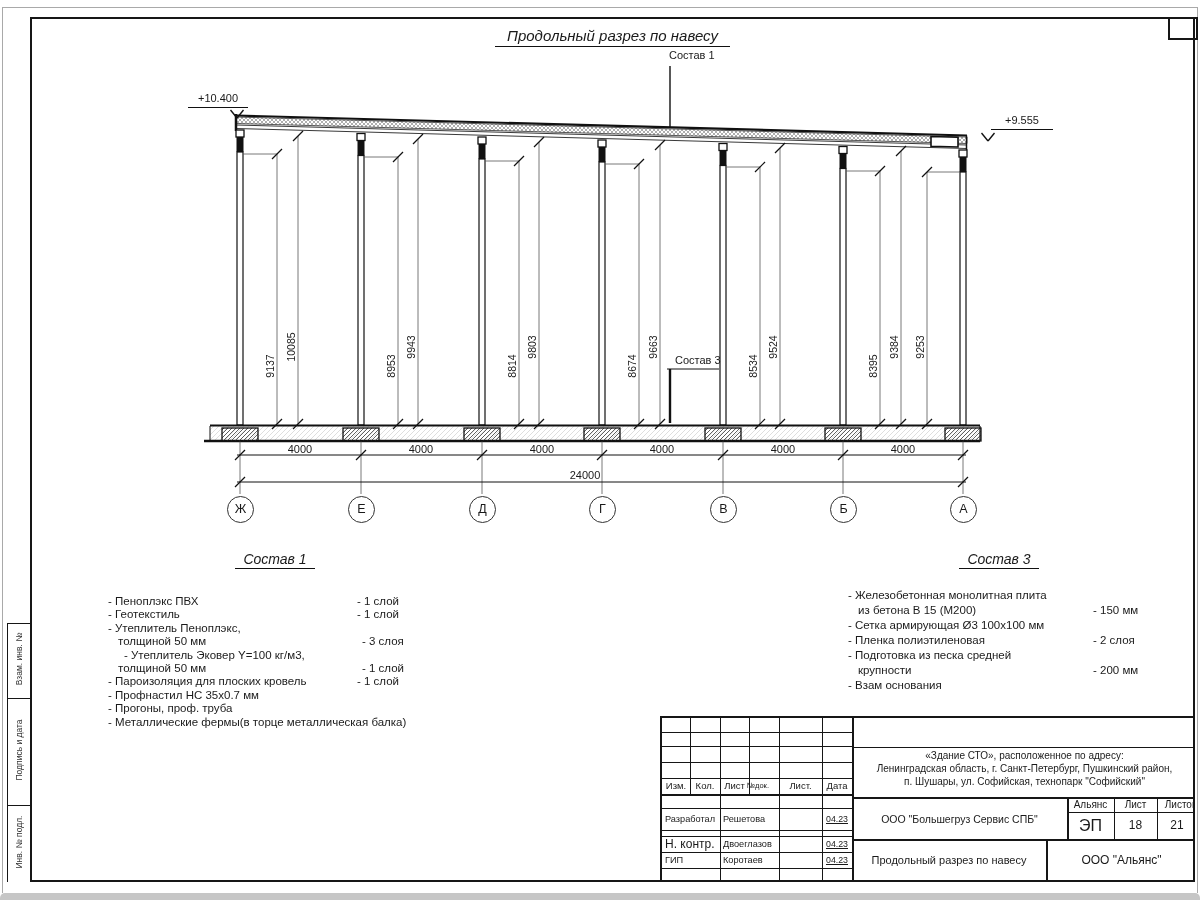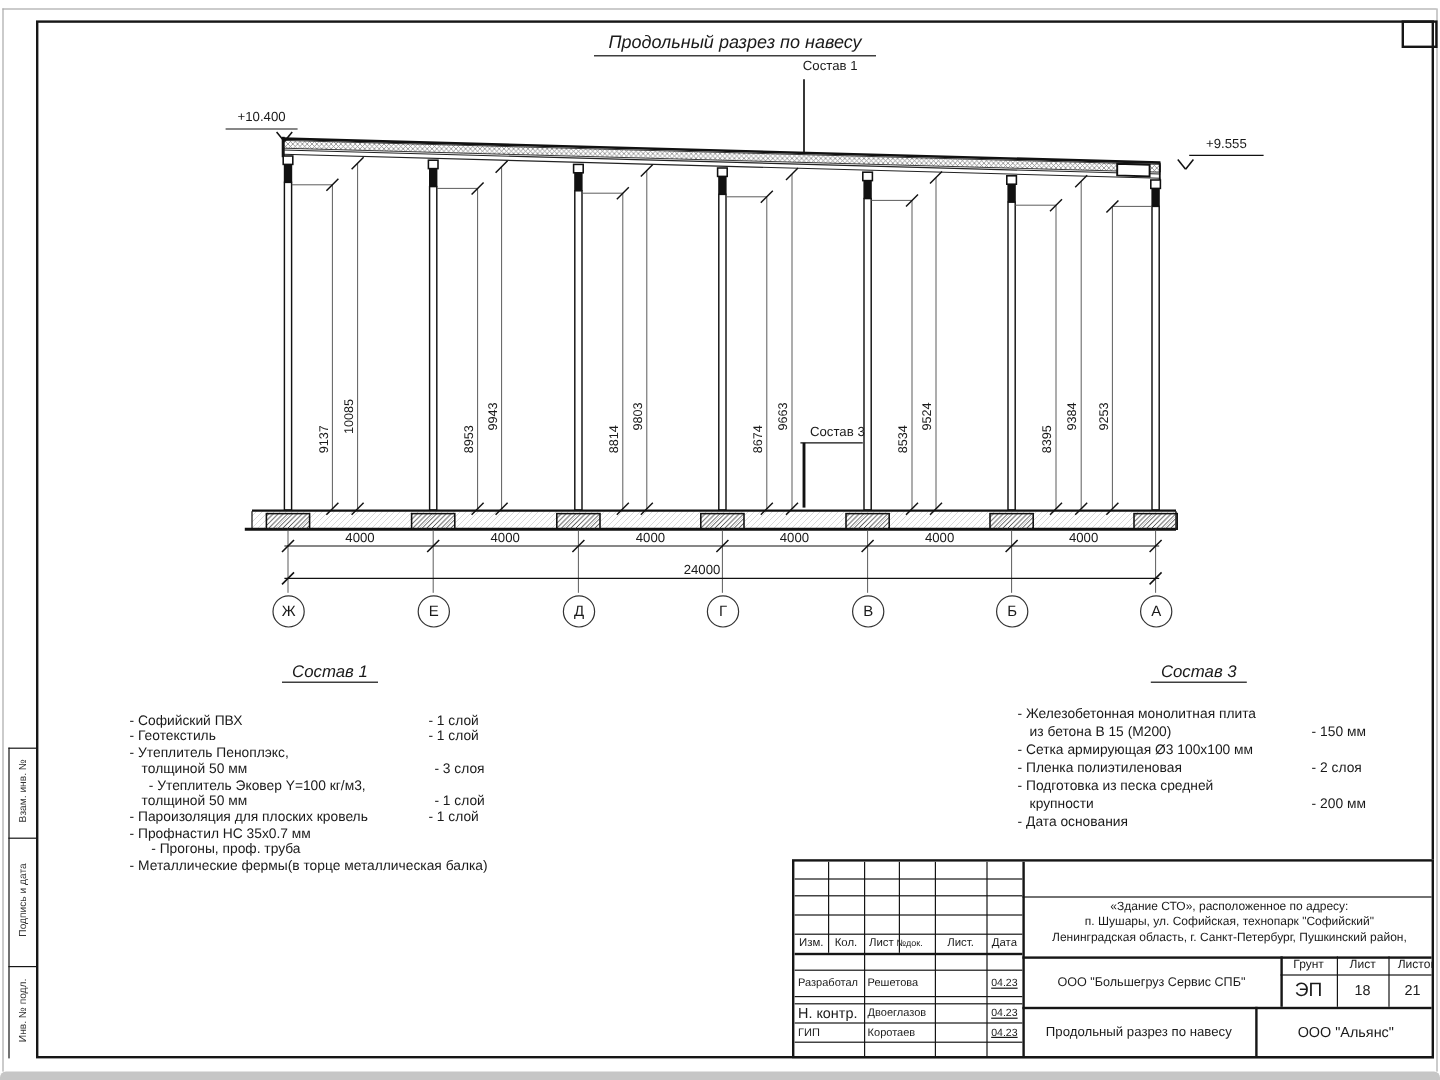--- a/index.html
+++ b/index.html
@@ -239,41 +239,41 @@
 <div class="bubble" style="left:227px;top:496px;">Ж</div>
 <div class="bubble" style="left:348px;top:496px;">Е</div>
 <div class="bubble" style="left:469px;top:496px;">Д</div>
 <div class="bubble" style="left:589px;top:496px;">Г</div>
 <div class="bubble" style="left:710px;top:496px;">В</div>
 <div class="bubble" style="left:830px;top:496px;">Б</div>
 <div class="bubble" style="left:950px;top:496px;">А</div>
 
 <div class="t ctr" style="left:235px;top:551px;width:80px;font-size:14px;font-style:italic;border-bottom:1px solid #111;padding-bottom:1px;">Состав 1</div>
 <div class="legend" style="left:108px;top:595px;width:430px;height:140px;">
-  <div class="row" style="left:0;top:0;"><span>- Софийский ПВХ</span><span class="qty" style="left:249px;">- 1 слой</span></div>
+  <div class="row" style="left:0;top:0;"><span>- Пеноплэкс ПВХ</span><span class="qty" style="left:249px;">- 1 слой</span></div>
   <div class="row" style="left:0;top:13px;"><span>- Геотекстиль</span><span class="qty" style="left:249px;">- 1 слой</span></div>
   <div class="row" style="left:0;top:27px;"><span>- Утеплитель Пеноплэкс,</span></div>
   <div class="row" style="left:10px;top:40px;"><span>толщиной 50 мм</span><span class="qty" style="left:244px;">- 3 слоя</span></div>
   <div class="row" style="left:0;top:54px;margin-left:16px;"><span>- Утеплитель Эковер Y=100 кг/м3,</span></div>
   <div class="row" style="left:10px;top:67px;"><span>толщиной 50 мм</span><span class="qty" style="left:244px;">- 1 слой</span></div>
   <div class="row" style="left:0;top:80px;"><span>- Пароизоляция для плоских кровель</span><span class="qty" style="left:249px;">- 1 слой</span></div>
   <div class="row" style="left:0;top:94px;"><span>- Профнастил НС 35х0.7 мм</span></div>
-  <div class="row" style="left:18px;top:107px;"><span>- Прогоны, проф. труба</span></div>
+  <div class="row" style="left:0;top:107px;"><span>- Прогоны, проф. труба</span></div>
   <div class="row" style="left:0;top:121px;"><span>- Металлические фермы(в торце металлическая балка)</span></div>
 </div>
 
 <div class="t ctr" style="left:959px;top:551px;width:80px;font-size:14px;font-style:italic;border-bottom:1px solid #111;padding-bottom:1px;">Состав 3</div>
 <div class="legend" style="left:848px;top:589px;width:340px;height:110px;">
   <div class="row" style="left:0;top:0;"><span>- Железобетонная  монолитная плита</span></div>
   <div class="row" style="left:10px;top:15px;"><span>из бетона В 15 (М200)</span><span class="qty" style="left:235px;">- 150 мм</span></div>
   <div class="row" style="left:0;top:30px;"><span>- Сетка армирующая Ø3 100х100 мм</span></div>
   <div class="row" style="left:0;top:45px;"><span>- Пленка полиэтиленовая</span><span class="qty" style="left:245px;">-  2 слоя</span></div>
   <div class="row" style="left:0;top:60px;"><span>- Подготовка из песка средней</span></div>
   <div class="row" style="left:10px;top:75px;"><span>крупности</span><span class="qty" style="left:235px;">- 200 мм</span></div>
-  <div class="row" style="left:0;top:90px;"><span>- Дата основания</span></div>
+  <div class="row" style="left:0;top:90px;"><span>- Взам основания</span></div>
 </div>
 
 <div id="titleblock">
 
   <div class="tbl" style="left:28px;top:0;width:1px;height:76px;"></div>
   <div class="tbl" style="left:58px;top:0;width:1px;height:162px;"></div>
   <div class="tbl" style="left:87px;top:0;width:1px;height:76px;"></div>
   <div class="tbl" style="left:117px;top:0;width:1px;height:162px;"></div>
   <div class="tbl" style="left:160px;top:0;width:1px;height:162px;"></div>
   <div class="tbl" style="left:190px;top:0;width:1.5px;height:162px;"></div>
@@ -309,25 +309,25 @@
   <div class="txt ctr" style="left:160px;top:90px;width:30px;height:22px;line-height:22px;font-size:8.8px;text-decoration:underline;">04.23</div>
   <div class="txt" style="left:3px;top:118px;width:55px;height:16px;line-height:16px;font-size:12px;">Н. контр.</div>
   <div class="txt" style="left:61px;top:118px;width:56px;height:16px;line-height:16px;font-size:9.2px;">Двоеглазов</div>
   <div class="txt ctr" style="left:160px;top:118px;width:30px;height:16px;line-height:16px;font-size:8.8px;text-decoration:underline;">04.23</div>
   <div class="txt" style="left:3px;top:134px;width:55px;height:16px;line-height:16px;font-size:9.2px;">ГИП</div>
   <div class="txt" style="left:61px;top:134px;width:56px;height:16px;line-height:16px;font-size:9.2px;">Коротаев</div>
   <div class="txt ctr" style="left:160px;top:134px;width:30px;height:16px;line-height:16px;font-size:8.8px;text-decoration:underline;">04.23</div>
 
   <div class="txt" style="left:192px;top:31px;width:341px;height:47px;text-align:center;font-size:10px;line-height:13px;white-space:normal;">
     <div>«Здание СТО», расположенное по адресу:</div>
+    <div>Ленинградская область, г. Санкт-Петербург, Пушкинский район,</div>
     <div>п. Шушары, ул. Софийская, технопарк "Софийский"</div>
-    <div>Ленинградская область, г. Санкт-Петербург, Пушкинский район,</div>
   </div>
   <div class="txt flexc" style="left:190px;top:81px;width:215px;height:40px;font-size:10.5px;">ООО "Большегруз Сервис СПБ"</div>
   <div class="txt flexc" style="left:190px;top:122px;width:194px;height:40px;font-size:11px;">Продольный разрез по навесу</div>
-  <div class="txt ctr" style="left:405px;top:79px;width:47px;height:15px;line-height:15px;font-size:10px;">Грунт</div>
+  <div class="txt ctr" style="left:405px;top:79px;width:47px;height:15px;line-height:15px;font-size:10px;">Альянс</div>
   <div class="txt ctr" style="left:452px;top:79px;width:43px;height:15px;line-height:15px;font-size:10px;">Лист</div>
   <div class="txt ctr" style="left:495px;top:79px;width:48px;height:15px;line-height:15px;font-size:10px;">Листов</div>
   <div class="txt ctr" style="left:405px;top:94px;width:47px;height:27px;line-height:27px;font-size:16px;">ЭП</div>
   <div class="txt ctr" style="left:452px;top:94px;width:43px;height:27px;line-height:27px;font-size:12px;">18</div>
   <div class="txt ctr" style="left:495px;top:94px;width:40px;height:27px;line-height:27px;font-size:12px;">21</div>
   <div class="txt flexc" style="left:384px;top:122px;width:151px;height:40px;font-size:12px;">ООО "Альянс"</div>
 </div>
 
 </body></html>

